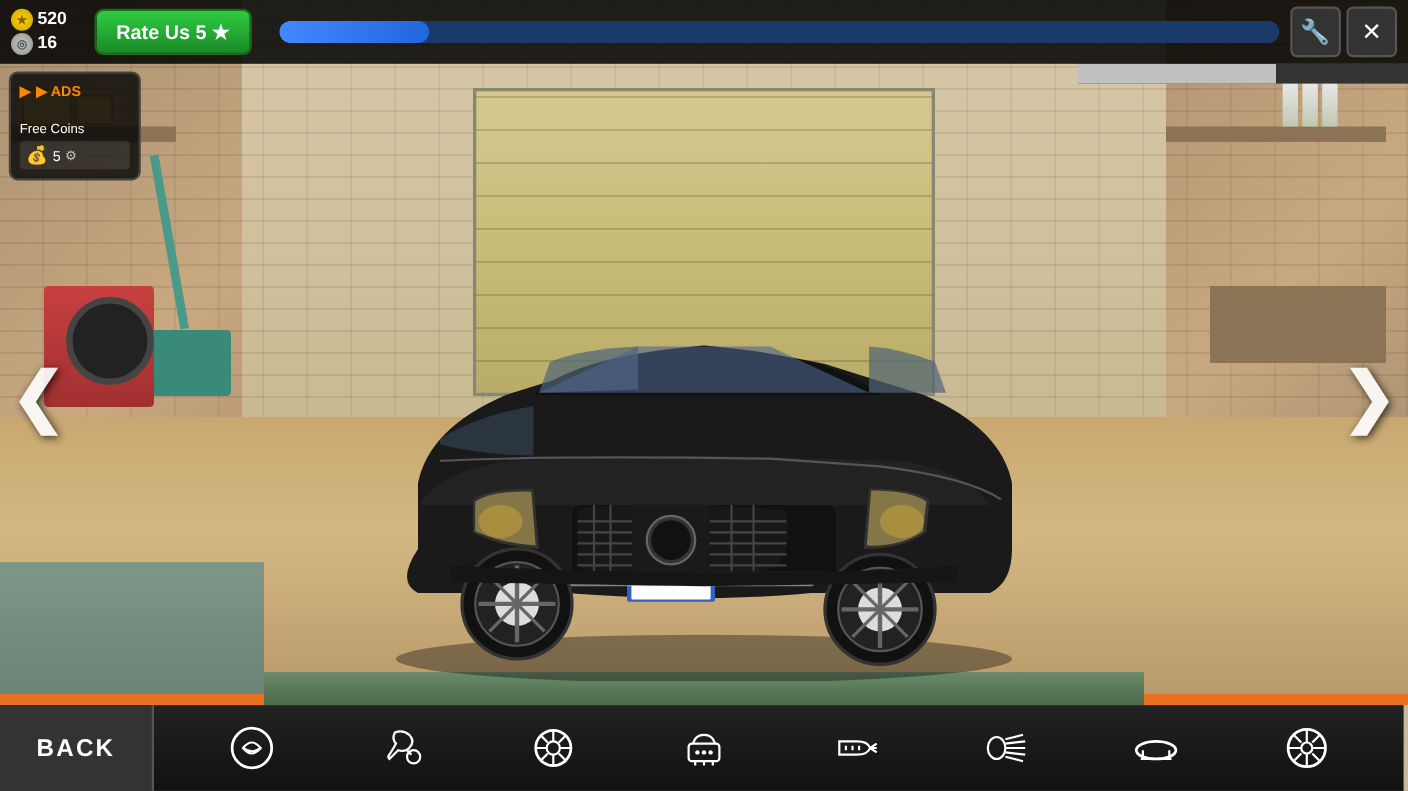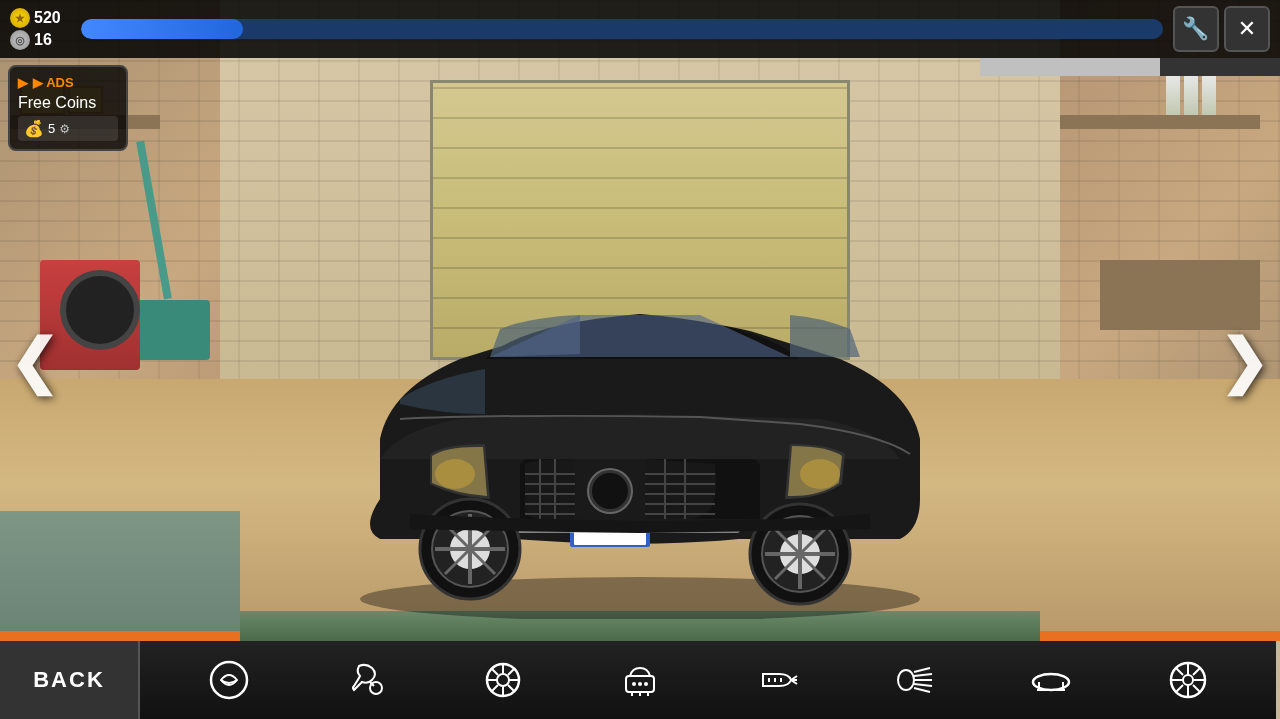--- a/index.html
+++ b/index.html
@@ -430,22 +430,22 @@
       display: flex;
       align-items: center;
       gap: 5px;
       color: #ff8800;
       font-size: 13px;
       font-weight: bold;
     }
 
     .ads-panel-label {
       color: white;
-      font-size: 16px;
-      margin-top: 4px;
+      font-size: 12px;
+      margin-top: 20px;
     }
 
     .ads-coins-row {
       display: flex;
       align-items: center;
       gap: 4px;
       margin-top: 4px;
       background: rgba(255,255,255,0.1);
       padding: 3px 6px;
       border-radius: 4px;
@@ -672,20 +672,21 @@
     <div class="currency-item">
       <div class="currency-icon gold-icon">★</div>
       <span class="currency-value">520</span>
     </div>
     <div class="currency-item">
       <div class="currency-icon silver-icon">◎</div>
       <span class="currency-value">16</span>
     </div>
   </div>
 
+  <button class="rate-button">Rate Us 5 ★</button>
 
   <div class="progress-area">
     <div class="progress-bar-container">
       <div class="progress-bar-fill" style="width:15%"></div>
     </div>
   </div>
 
   <div class="top-right-buttons">
     <div class="hud-btn">
       <span>🔧</span>

